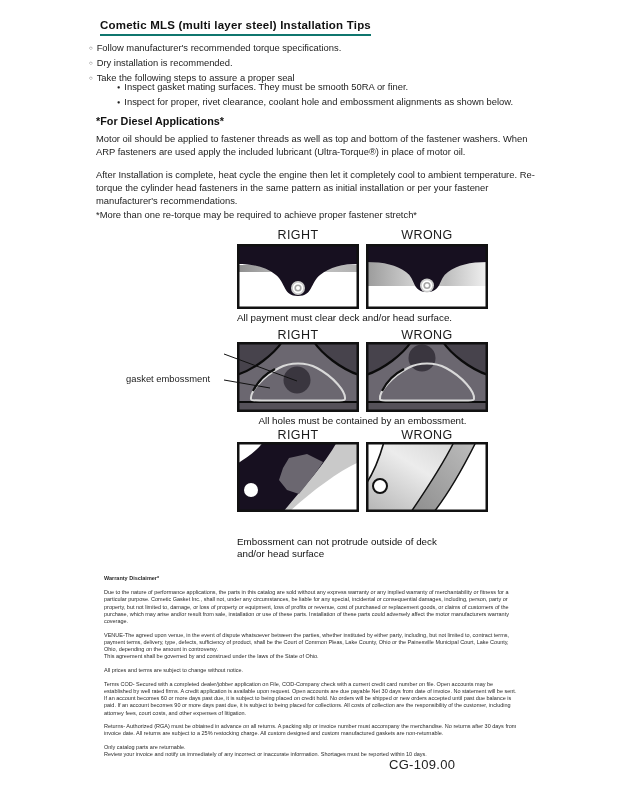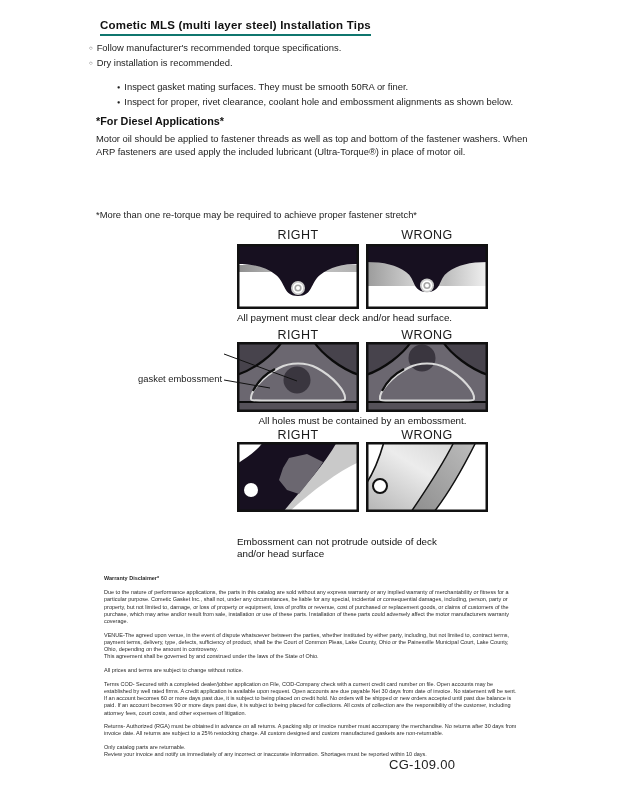--- a/index.html
+++ b/index.html
@@ -40,28 +40,30 @@
 </head>
 <body>
 
 <div class="page">
 
   <div class="abs title">Cometic MLS (multi layer steel) Installation Tips</div>
 
   <div class="abs bullets">
     <div class="bullet"><span>Follow manufacturer's recommended torque specifications.</span></div>
     <div class="bullet"><span>Dry installation is recommended.</span></div>
+    <div class="bullet"><span>Take the following steps to assure a proper seal</span></div>
   </div>
   <div class="abs subs">
     <div class="sub"><span>Inspect gasket mating surfaces.  They must be smooth 50RA or finer.</span></div>
     <div class="sub"><span>Inspect for proper, rivet clearance, coolant hole and embossment alignments as shown below.</span></div>
   </div>
 
   <div class="abs h-diesel">*For Diesel Applications*</div>
   <div class="abs para p1">Motor oil should be applied to fastener threads as well as top and bottom of the fastener washers. When ARP fasteners are used apply the included lubricant (Ultra-Torque®) in place of motor oil.</div>
+  <div class="abs para p2">After Installation is complete, heat cycle the engine then let it completely cool to ambient temperature. Re-torque the cylinder head fasteners in the same pattern as initial installation or per your fastener manufacturer's recommendations.</div>
   <div class="abs para note">*More than one re-torque may be required to achieve proper fastener stretch*</div>
 
   <div class="abs dia-label" style="left:237px; top:228px;">RIGHT</div>
   <div class="abs dia-label" style="left:366px; top:228px;">WRONG</div>
 
   <div class="abs dia-box" style="left:237px; top:244px;">
     <svg width="122" height="65" viewBox="0 0 122 65">
       <defs>
         <linearGradient id="dg1" x1="0" y1="0" x2="1" y2="0">
           <stop offset="0" stop-color="#8d8d8d"></stop>
@@ -99,21 +101,21 @@
       <circle cx="61" cy="41.5" r="3.6" fill="#a6a6a6"></circle>
       <circle cx="61" cy="41.5" r="2" fill="#ffffff"></circle>
       <rect x="1.25" y="1.25" width="119.5" height="62.5" fill="none" stroke="#111" stroke-width="2.5"></rect>
     </svg>
   </div>
   <div class="abs caption" style="left:237px; top:312px;">All payment must clear deck and/or head surface.</div>
 
   <div class="abs dia-label" style="left:237px; top:328px;">RIGHT</div>
   <div class="abs dia-label" style="left:366px; top:328px;">WRONG</div>
 
-  <div class="abs side-label" style="left:102px; top:373px;">gasket embossment</div>
+  <div class="abs side-label" style="left:90px; top:373px;">gasket embossment</div>
 
   <div class="abs dia-box" style="left:237px; top:342px;">
     <svg width="122" height="70" viewBox="0 0 122 70">
       <rect width="122" height="70" fill="#6b6770"></rect>
       <path d="M0,0 H45 C37,12 18,27 0,33 Z" fill="#47434c"></path>
       <path d="M45,0 C37,12 18,27 0,33" stroke="#0b0b0b" stroke-width="2.2" fill="none"></path>
       <path d="M122,0 H77 C85,12 104,27 122,33 Z" fill="#47434c"></path>
       <path d="M77,0 C85,12 104,27 122,33" stroke="#0b0b0b" stroke-width="2.2" fill="none"></path>
       <rect x="0" y="60" width="122" height="10" fill="#555159"></rect>
       <line x1="0" y1="60" x2="122" y2="60" stroke="#0b0b0b" stroke-width="1.8"></line>

